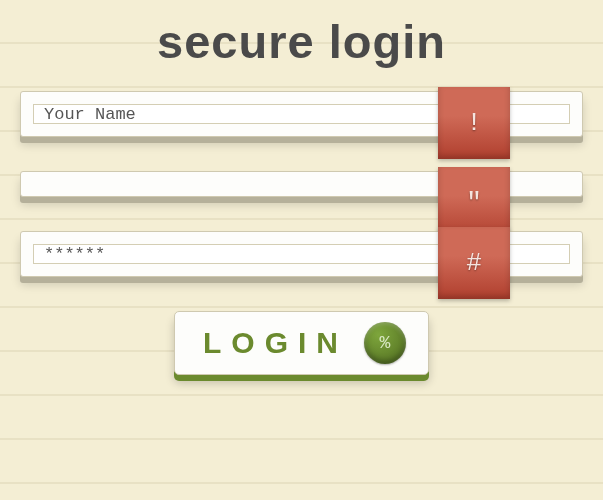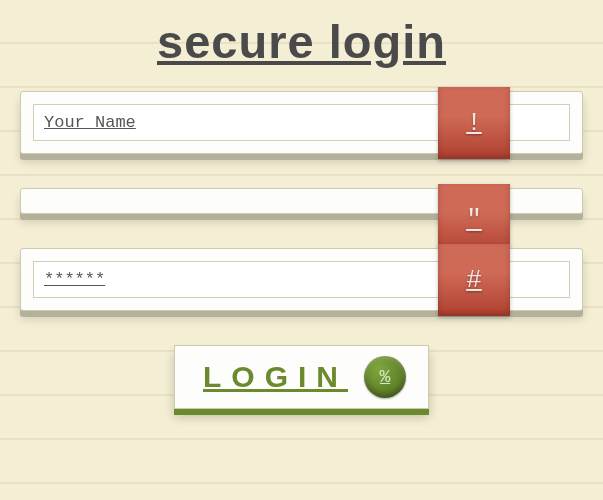--- a/index.html
+++ b/index.html
@@ -1,15 +1,15 @@
 <!DOCTYPE html>
 <html><head>
   <meta charset="utf-8">
   <style>
-    * { margin: 0; padding: 0; box-sizing: border-box; text-decoration: underline; }
+    * { margin: 0; padding: 0; box-sizing: border-box; }
     body {
       width: 603px;
       height: 500px;
       background: #f4eed4;
       background-image: repeating-linear-gradient(
         to bottom,
         #f4eed4 0px,
         #f4eed4 42px,
         #e8e1c4 42px,
         #e8e1c4 44px
@@ -34,21 +34,21 @@
       position: relative;
       background: #fdfdfb;
       border: 1px solid #cfc9b0;
       border-radius: 3px;
       padding: 12px;
       margin-bottom: 34px;
       box-shadow: 0 6px 0 #b5b09a, 0 8px 10px rgba(0,0,0,0.15);
     }
     .field-input {
       width: 100%;
-      height: 37px;
+      height: 20px;
       border: 1px solid #d4ceb4;
       background: #fff;
       font-family: "Courier New", monospace;
       font-size: 17px;
       color: #555;
       padding: 0 10px;
       outline: none;
     }
     .field-input::placeholder {
       color: #555;
@@ -72,21 +72,21 @@
     .login-row {
       text-align: center;
       margin-top: 6px;
     }
     .login-btn {
       display: inline-flex;
       align-items: center;
       gap: 16px;
       background: #fdfdfb;
       border: 1px solid #cfc9b0;
-      border-radius: 0;
+      border-radius: 5px;
       padding: 10px 22px 10px 28px;
       box-shadow: 0 6px 0 #6b8a2e, 0 8px 10px rgba(0,0,0,0.2);
       cursor: pointer;
       font: inherit;
     }
     .login-label {
       color: #6b8a2e;
       font-size: 30px;
       font-weight: bold;
       letter-spacing: 10px;

